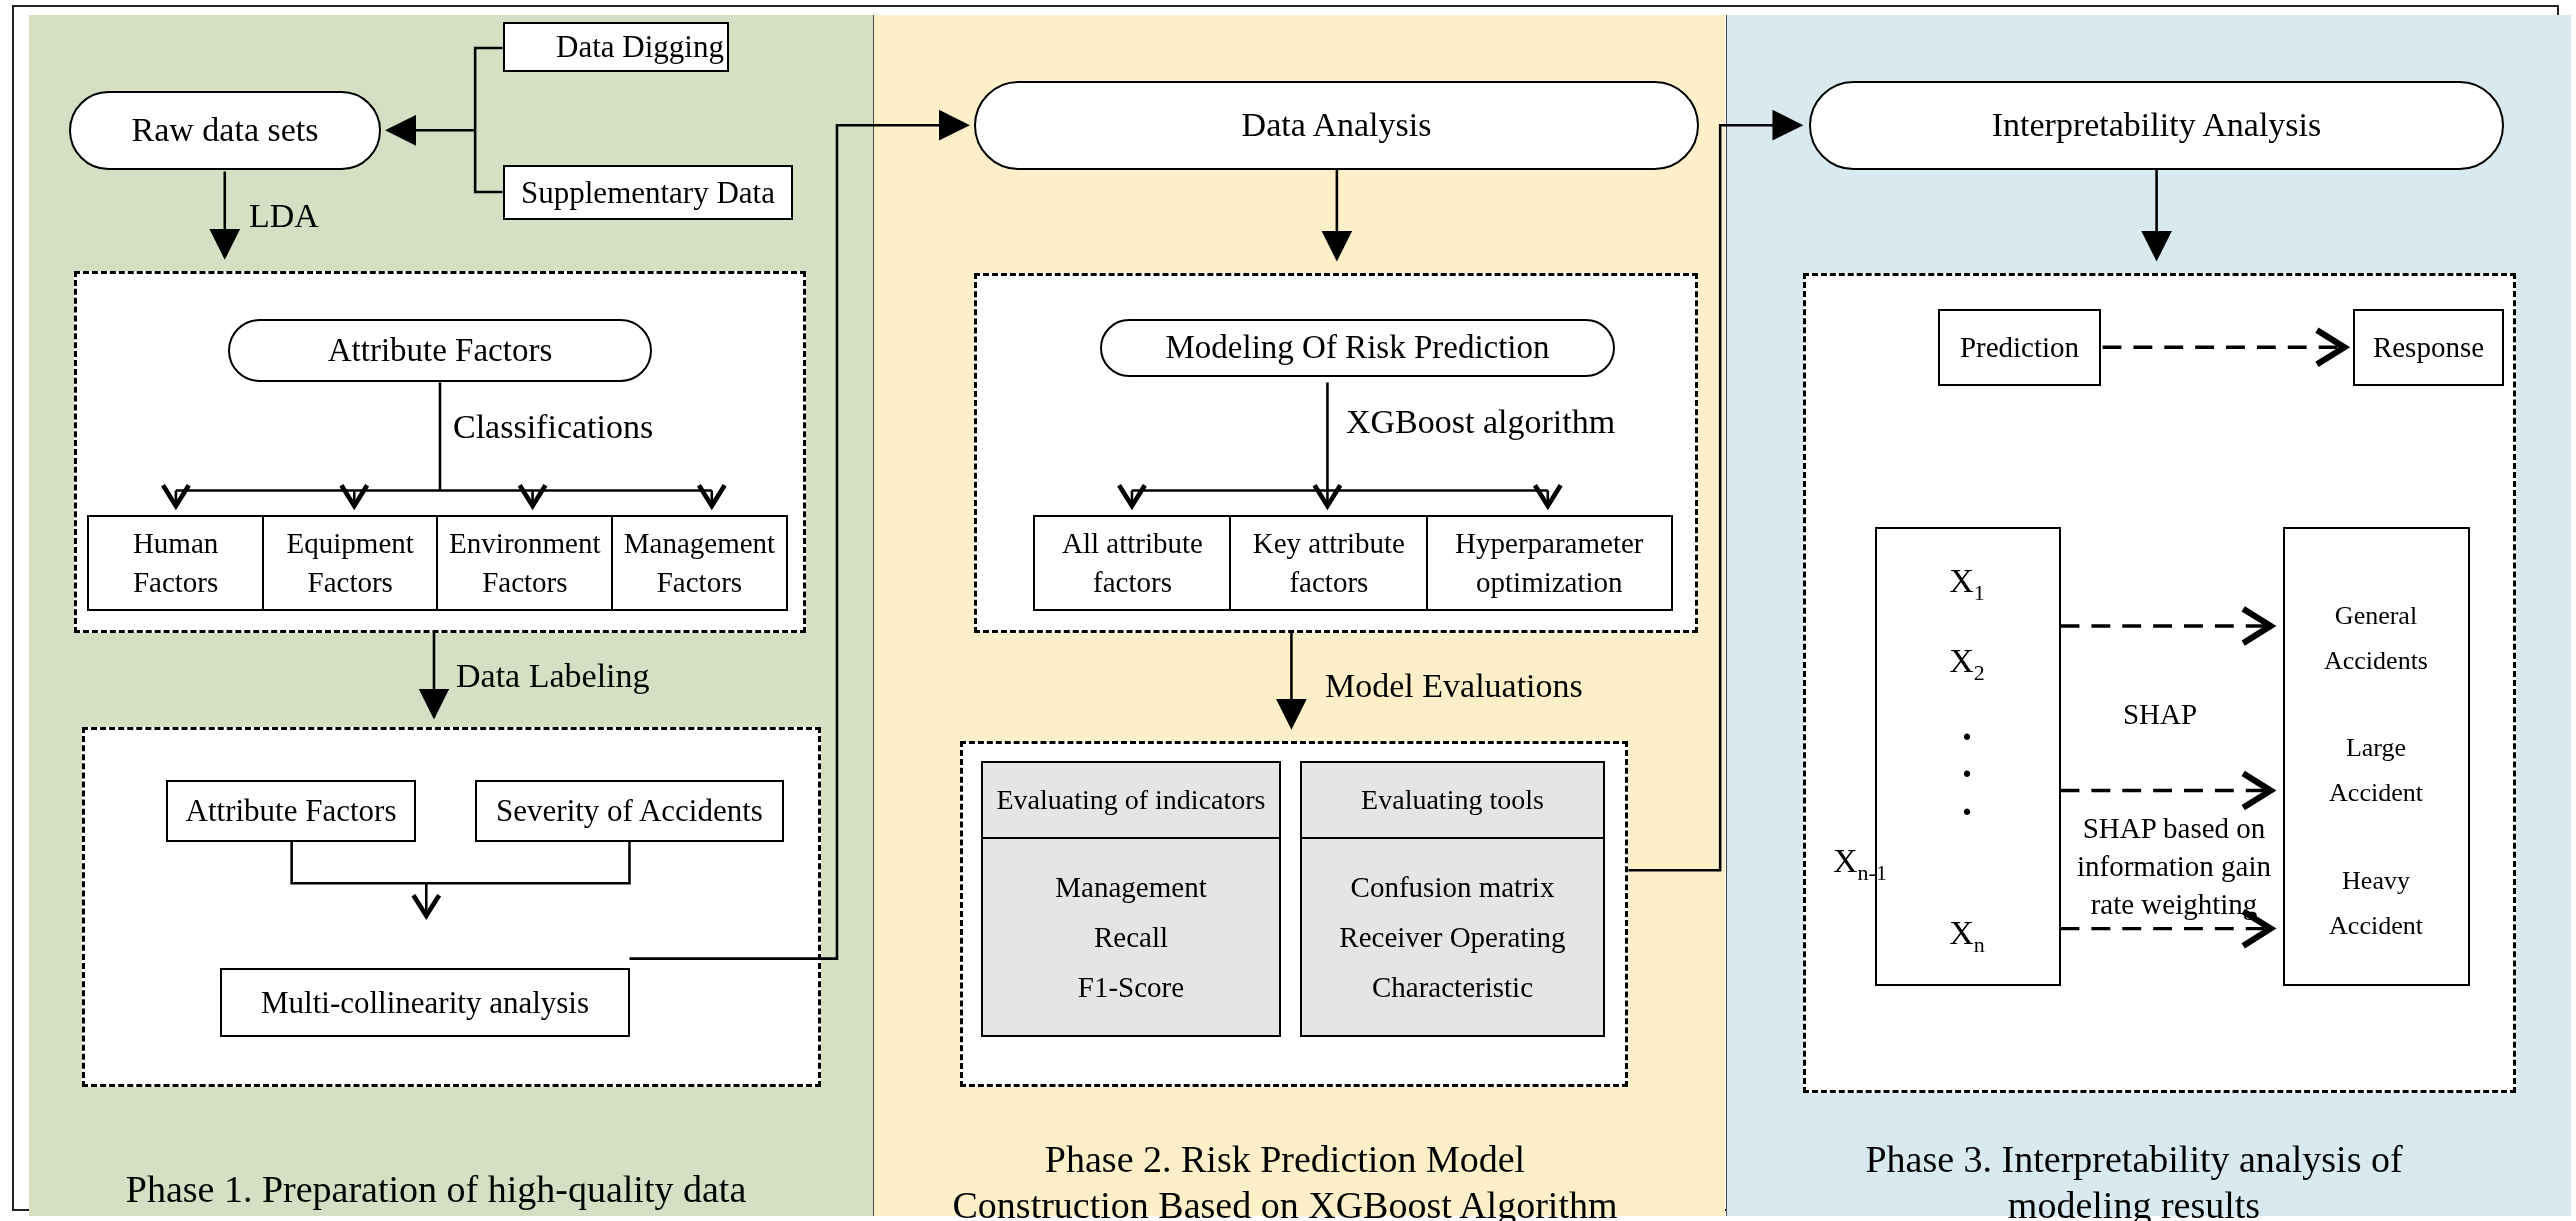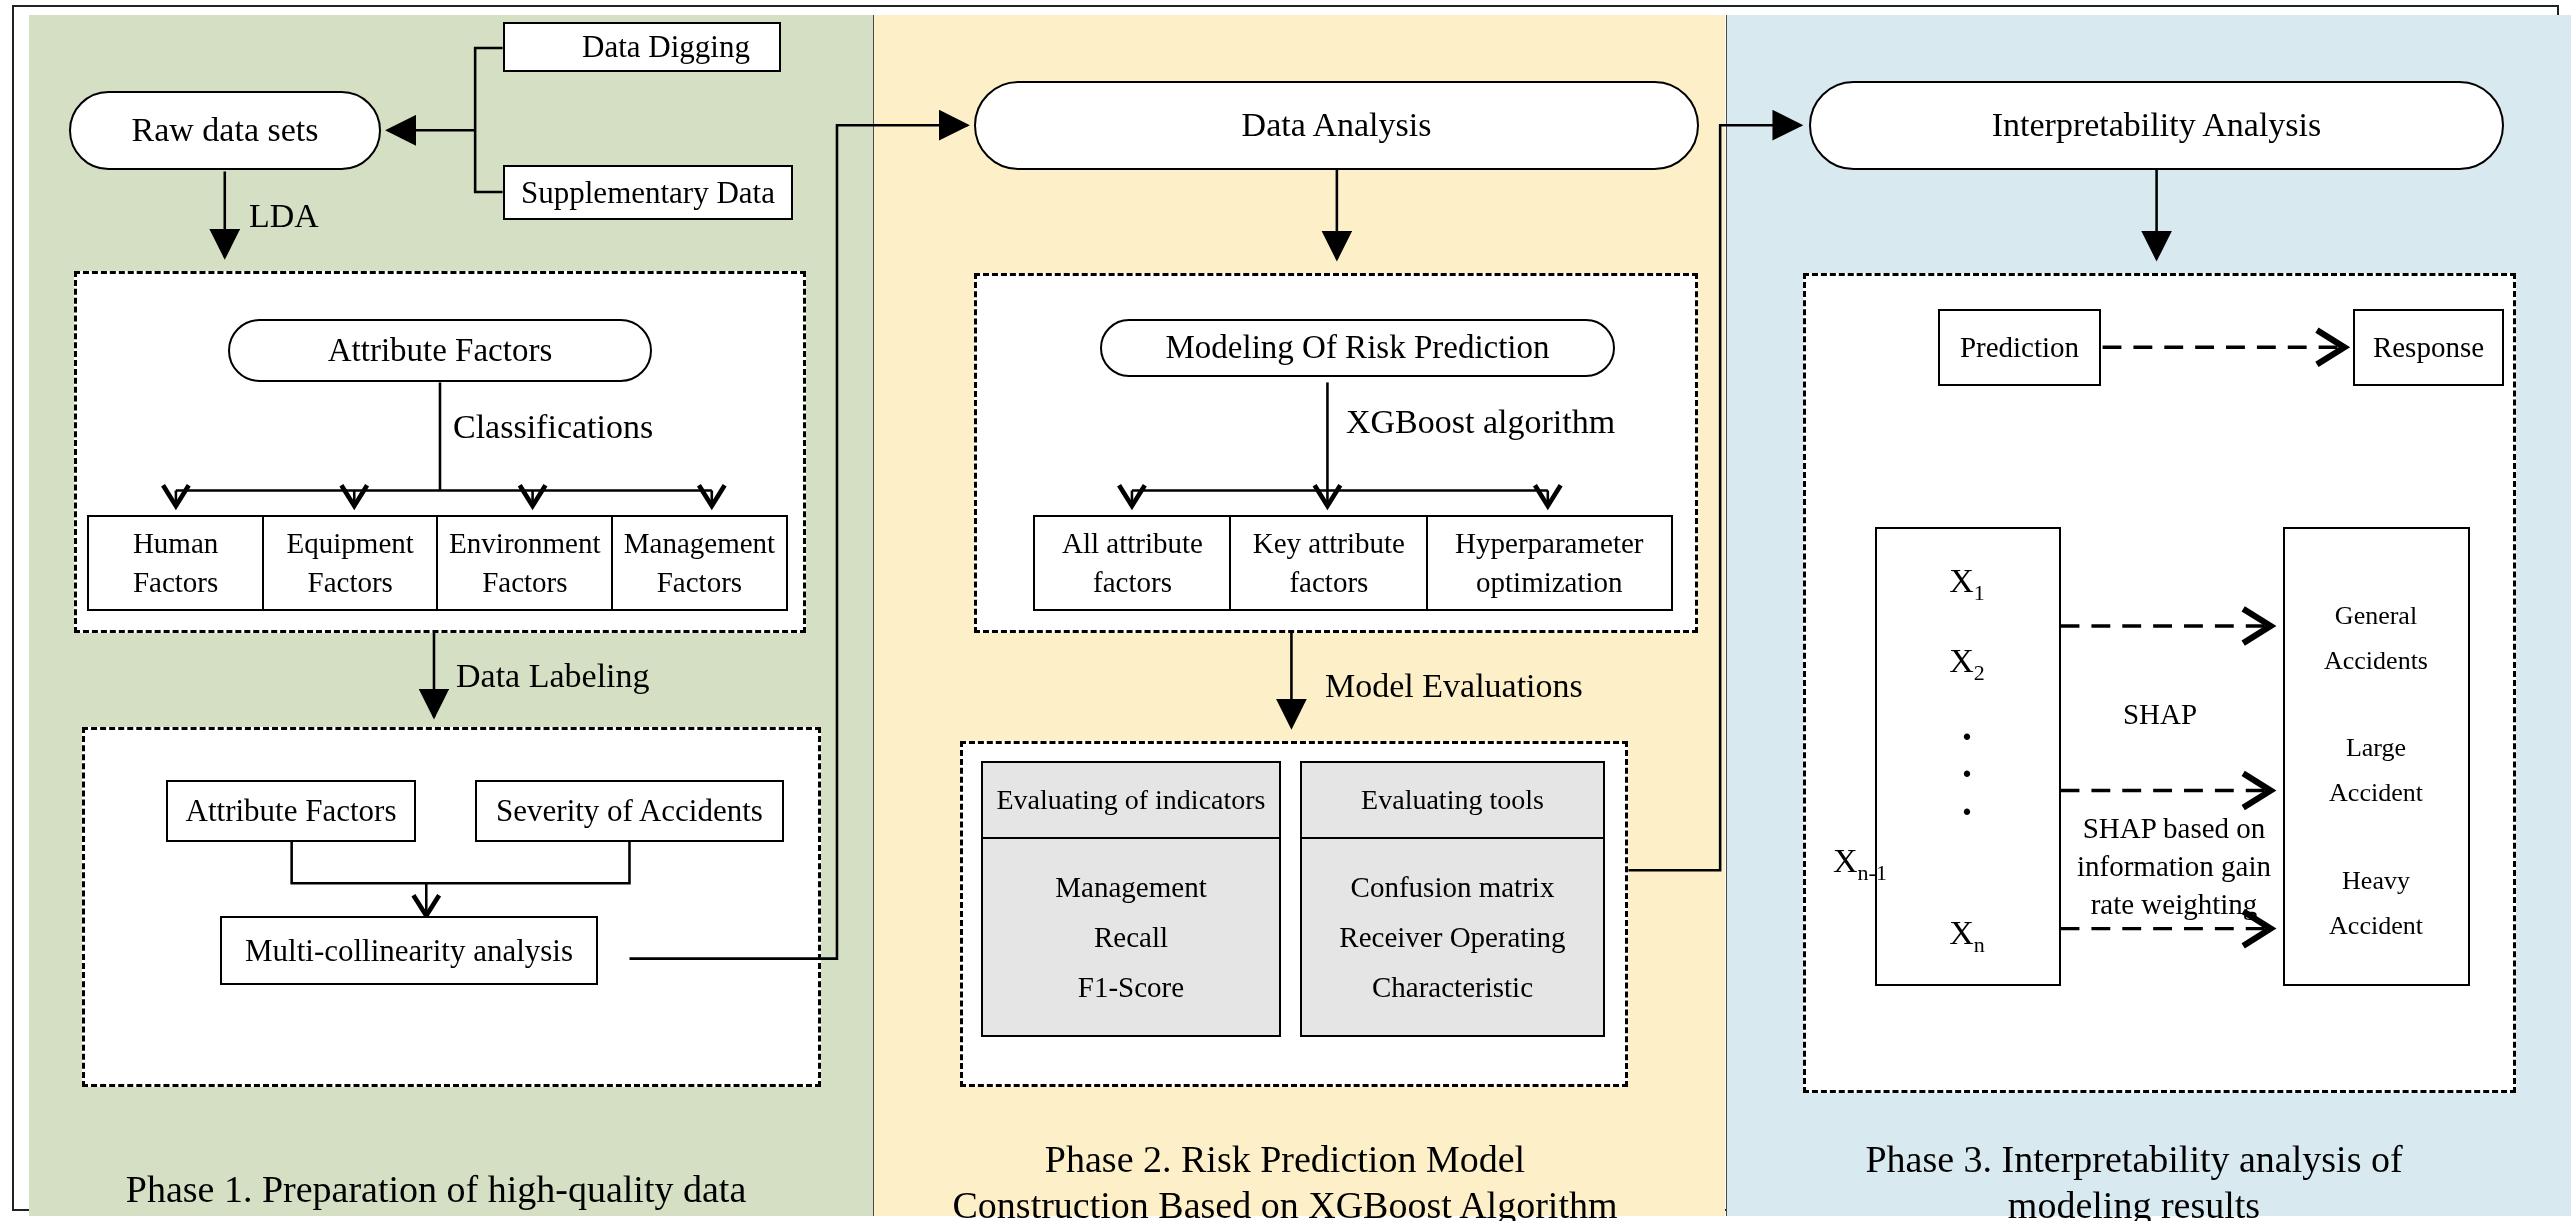--- a/index.html
+++ b/index.html
@@ -92,21 +92,21 @@
       <path d="M2452,405 H2734" marker-end="url(#mChev)"></path>
       <path d="M2403,730 H2648" marker-end="url(#mChev)"></path>
       <path d="M2403,922 H2648" marker-end="url(#mChev)"></path>
       <path d="M2403,1083 H2648" marker-end="url(#mChev)"></path>
     </g>
   </svg>
 
   <div class="box pill f40" style="left:69px;top:91px;width:312px;height:79px;">
     <span>Raw data sets</span>
   </div>
-  <div class="box f36" style="left:503px;top:22px;width:278px;height:50px;padding-left:48px;">
+  <div class="box f36" style="left:503px;top:22px;width:226px;height:50px;padding-left:48px;">
     <span>Data Digging</span>
   </div>
   <div class="box f36" style="left:503px;top:165px;width:290px;height:55px;">
     <span>Supplementary Data</span>
   </div>
   <div class="lbl" style="left:249px;top:216px;">LDA</div>
 
   <div class="box pill f38" style="left:228px;top:319px;width:424px;height:63px;border-radius:33px;">
     <span>Attribute Factors</span>
   </div>
@@ -132,21 +132,21 @@
   </div>
 
   <div class="lbl" style="left:456px;top:676px;">Data Labeling</div>
 
   <div class="box f36" style="left:166px;top:780px;width:250px;height:62px;">
     <span>Attribute Factors</span>
   </div>
   <div class="box f36" style="left:475px;top:780px;width:309px;height:62px;">
     <span>Severity of Accidents</span>
   </div>
-  <div class="box f36" style="left:220px;top:916px;width:378px;height:69px;">
+  <div class="box f36" style="left:220px;top:968px;width:410px;height:69px;">
     <span>Multi-collinearity analysis</span>
   </div>
 
   <div class="caption" style="left:436px;top:1189px;">Phase 1. Preparation of high-quality data</div>
 
   <div class="box pill f40" style="left:974px;top:81px;width:725px;height:89px;">
     <span>Data Analysis</span>
   </div>
   <div class="box pill f38" style="left:1100px;top:319px;width:515px;height:58px;border-radius:33px;">
     <span>Modeling Of Risk Prediction</span>

